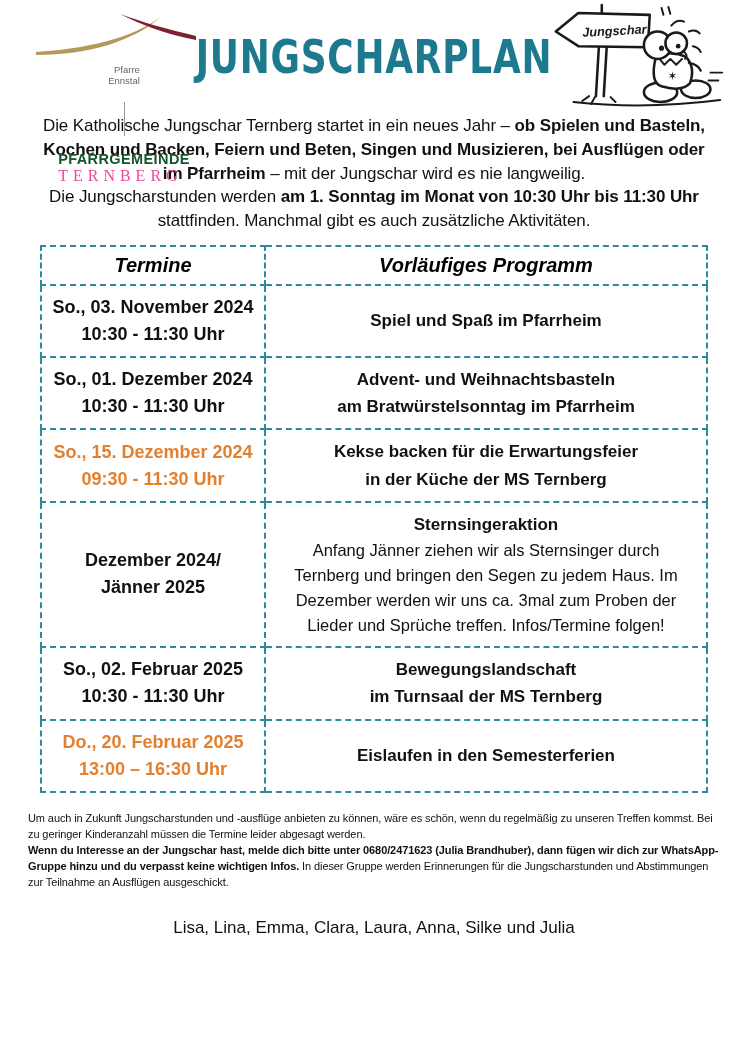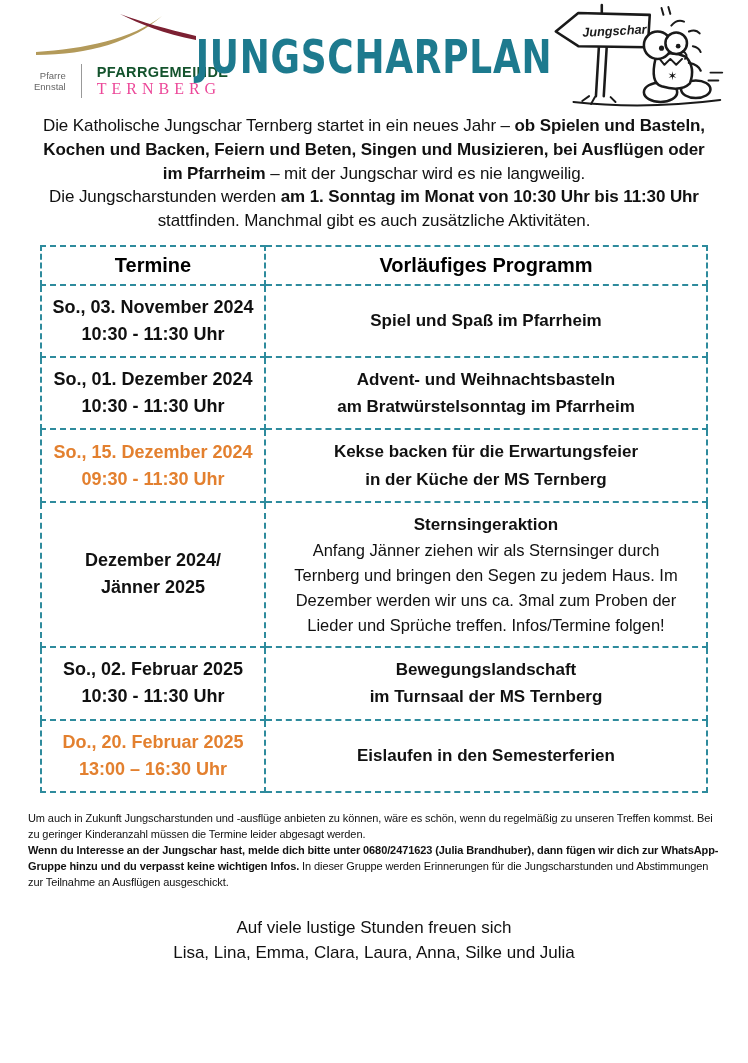--- a/index.html
+++ b/index.html
@@ -13,21 +13,21 @@
   *{box-sizing:border-box;}
   html,body{margin:0;padding:0;}
   body{
     width:748px;height:1063px;background:#fff;color:var(--ink);
     font-family:"Liberation Sans",sans-serif;overflow:hidden;
   }
   
   .header{position:relative;height:110px;}
   .logo{position:absolute;left:34px;top:12px;width:180px;}
   .logo-swoosh{display:block;}
-  .logo-textrow{display:flex;align-items:center;gap:15px;margin-top:2px;}
+  .logo-textrow{display:flex;align-items:center;gap:15px;margin-top:2px;flex-direction:column;}
   .logo-region{font-size:9.5px;color:#666;text-align:right;line-height:1.2;flex:0 0 auto;}
   .logo-divider{width:1px;height:34px;background:#999;flex:0 0 auto;}
   .logo-org{line-height:1.12;}
   .logo-org-1{font-size:14.5px;color:#14532d;letter-spacing:.4px;font-weight:700;}
   .logo-org-2{font-family:"Liberation Serif",serif;font-size:16px;letter-spacing:5px;color:#ec4899;}
   .doc-title{
     position:absolute;left:50%;top:30px;
     transform:translateX(-50%) scaleX(.78);
     font-family:"DejaVu Sans",sans-serif;font-weight:bold;
     font-size:46px;letter-spacing:1px;color:var(--teal);white-space:nowrap;
@@ -40,21 +40,21 @@
   }
   .intro b,.outro b{font-weight:bold;}
   
   table.schedule{
     width:668px;margin:12px auto 0;border-collapse:collapse;table-layout:fixed;
   }
   table.schedule col.col-date{width:224px;}
   table.schedule th,table.schedule td{
     border:2px dashed var(--border-teal);text-align:center;vertical-align:middle;
   }
-  table.schedule th{font-size:20px;font-weight:bold;padding:7px 13px;color:#000;}
+  table.schedule th{font-size:20px;font-weight:bold;padding:7px 13px;color:#000;font-style:italic;}
   td.date-cell{font-size:18px;line-height:1.5;padding:8px 4px;}
   td.date-cell .date{font-weight:bold;}
   td.date-cell .time{font-weight:700;}
   tr.highlight td.date-cell .date,
   tr.highlight td.date-cell .time{color:var(--orange);}
   td.program-cell{font-size:17px;font-weight:bold;line-height:1.6;padding:8px 10px;}
   td.program-cell .prog-text{font-weight:400;line-height:1.52;font-size:16.5px;padding:0 8px;}
   td.program-cell .prog-title{font-weight:bold;font-size:17px;}
   
   .outro{
@@ -200,15 +200,14 @@
     </tr>
   </tbody>
 </table>
 
 <div class="outro">
   <div>Um auch in Zukunft Jungscharstunden und -ausflüge anbieten zu können, wäre es schön, wenn du regelmäßig zu unseren Treffen kommst. Bei zu geringer Kinderanzahl müssen die Termine leider abgesagt werden.</div>
   <div><b>Wenn du Interesse an der Jungschar hast, melde dich bitte unter 0680/2471623 (Julia Brandhuber), dann fügen wir dich zur WhatsApp-Gruppe hinzu und du verpasst keine wichtigen Infos.</b><span> In dieser Gruppe werden Erinnerungen für die Jungscharstunden und Abstimmungen zur Teilnahme an Ausflügen ausgeschickt.</span></div>
 </div>
 
 <div class="closing">
-  <div>Auf viele lustige Stunden freuen sich</div>
   <div>Lisa, Lina, Emma, Clara, Laura, Anna, Silke und Julia</div>
 </div>
 
 </body></html>

